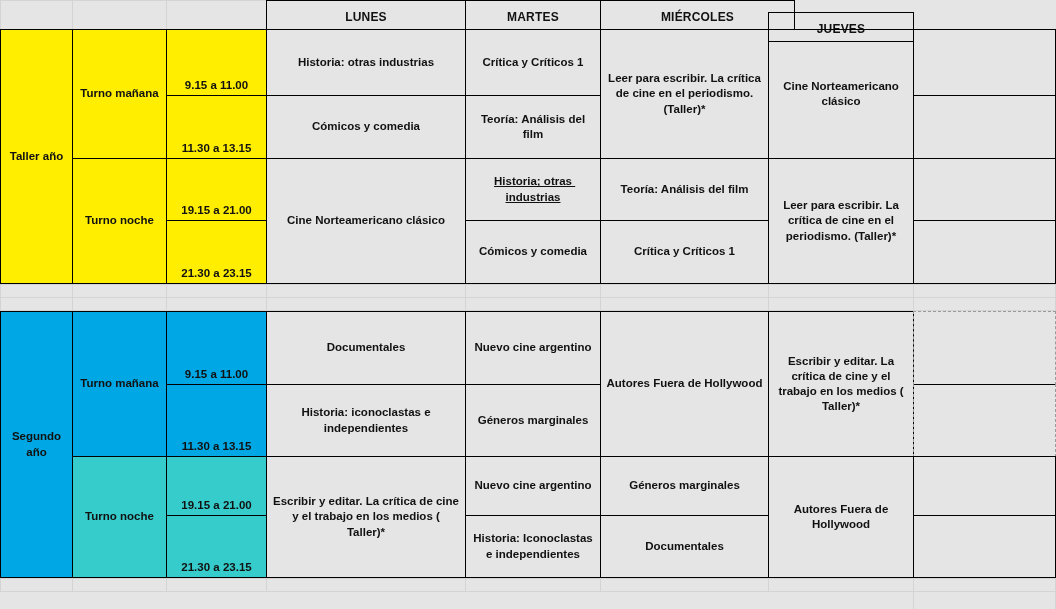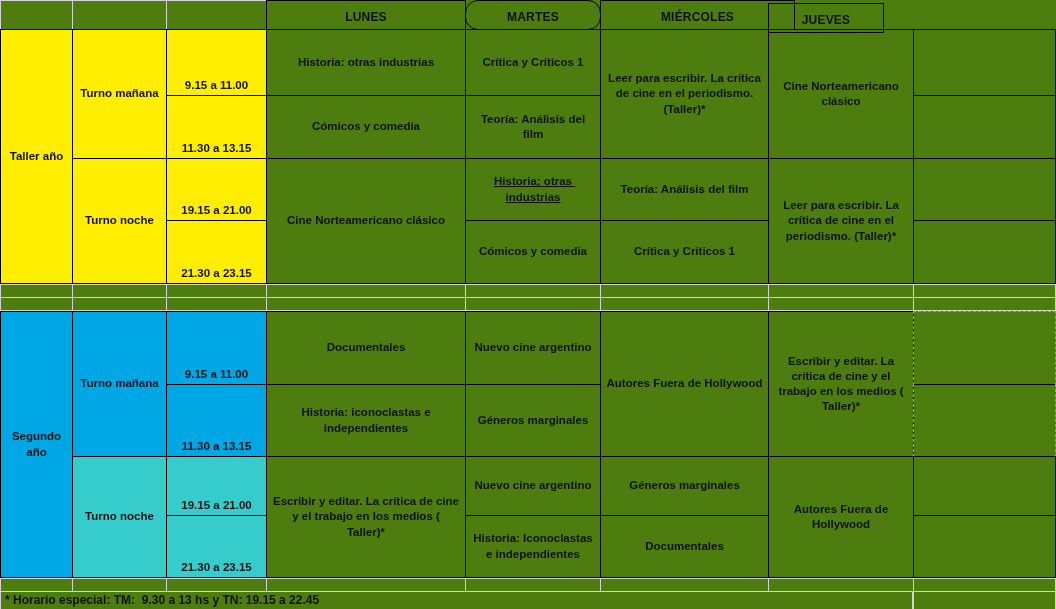--- a/index.html
+++ b/index.html
@@ -12,21 +12,21 @@
     width: 1056px;
     height: 609px;
     font-family: "Liberation Sans", sans-serif;
     -webkit-font-smoothing: antialiased;
   }
   #sheet {
     position: relative;
     width: 1056px;
     height: 609px;
     overflow: hidden;
-    background: #4d7c0f;
+    background: #e5e5e5;
   }
 
   
   .cell {
     position: absolute;
     box-sizing: border-box;
     display: flex;
     align-items: center;
     justify-content: center;
     text-align: center;
@@ -84,23 +84,23 @@
 </head>
 <body>
 
 <div id="sheet">
 
   <div class="cell b-light" style="left:0px; top:0px; width:73px; height:30px;"></div>
   <div class="cell b-light" style="left:72px; top:0px; width:95px; height:30px;"></div>
   <div class="cell b-light" style="left:166px; top:0px; width:101px; height:30px;"></div>
 
   <div class="cell b-solid dayhead" style="left:266px; top:0px; width:200px; height:30px; border-bottom-width:1.6px;">LUNES</div>
-  <div class="cell b-solid dayhead" style="left:465px; top:0px; width:136px; height:30px;border-radius:13px;">MARTES</div>
+  <div class="cell b-solid dayhead" style="left:465px; top:0px; width:136px; height:30px;">MARTES</div>
   <div class="cell b-solid dayhead" style="left:600px; top:0px; width:195px; height:30px;">MIÉRCOLES</div>
-  <div class="cell b-solid dayhead" style="left:768px; top:3px; width:116px; height:30px;">JUEVES</div>
+  <div class="cell b-solid dayhead" style="left:768px; top:12px; width:146px; height:30px;">JUEVES</div>
 
   <div class="cell b-solid fill-yellow yearlabel" style="left:0px; top:29px; width:73px; height:255px;">Taller año</div>
 
   <div class="cell b-solid fill-yellow" style="left:72px; top:29px; width:95px; height:130px;">Turno mañana</div>
   <div class="cell b-solid fill-yellow" style="left:72px; top:158px; width:95px; height:126px;">Turno noche</div>
 
   <div class="cell b-solid fill-yellow timecell" style="left:166px; top:29px; width:101px; height:67px;">9.15 a 11.00</div>
   <div class="cell b-solid fill-yellow timecell" style="left:166px; top:95px; width:101px; height:64px;">11.30 a 13.15</div>
   <div class="cell b-solid fill-yellow timecell" style="left:166px; top:158px; width:101px; height:63px;">19.15 a 21.00</div>
   <div class="cell b-solid fill-yellow timecell" style="left:166px; top:220px; width:101px; height:64px;">21.30 a 23.15</div>
@@ -178,16 +178,15 @@
 
   <div class="cell b-light" style="left:0px; top:578px; width:73px; height:14px;"></div>
   <div class="cell b-light" style="left:72px; top:578px; width:95px; height:14px;"></div>
   <div class="cell b-light" style="left:166px; top:578px; width:101px; height:14px;"></div>
   <div class="cell b-light" style="left:266px; top:578px; width:200px; height:14px;"></div>
   <div class="cell b-light" style="left:465px; top:578px; width:136px; height:14px;"></div>
   <div class="cell b-light" style="left:600px; top:578px; width:169px; height:14px;"></div>
   <div class="cell b-light" style="left:768px; top:578px; width:146px; height:14px;"></div>
   <div class="cell b-light" style="left:913px; top:578px; width:143px; height:14px;"></div>
 
-  <div class="cell b-light footnote" style="left:0px; top:591px; width:913px; height:19px;">* Horario especial: TM:  9.30 a 13 hs y TN: 19.15 a 22.45</div>
   <div class="cell b-light" style="left:913px; top:591px; width:143px; height:19px;"></div>
 
 </div>
 
 </body></html>

